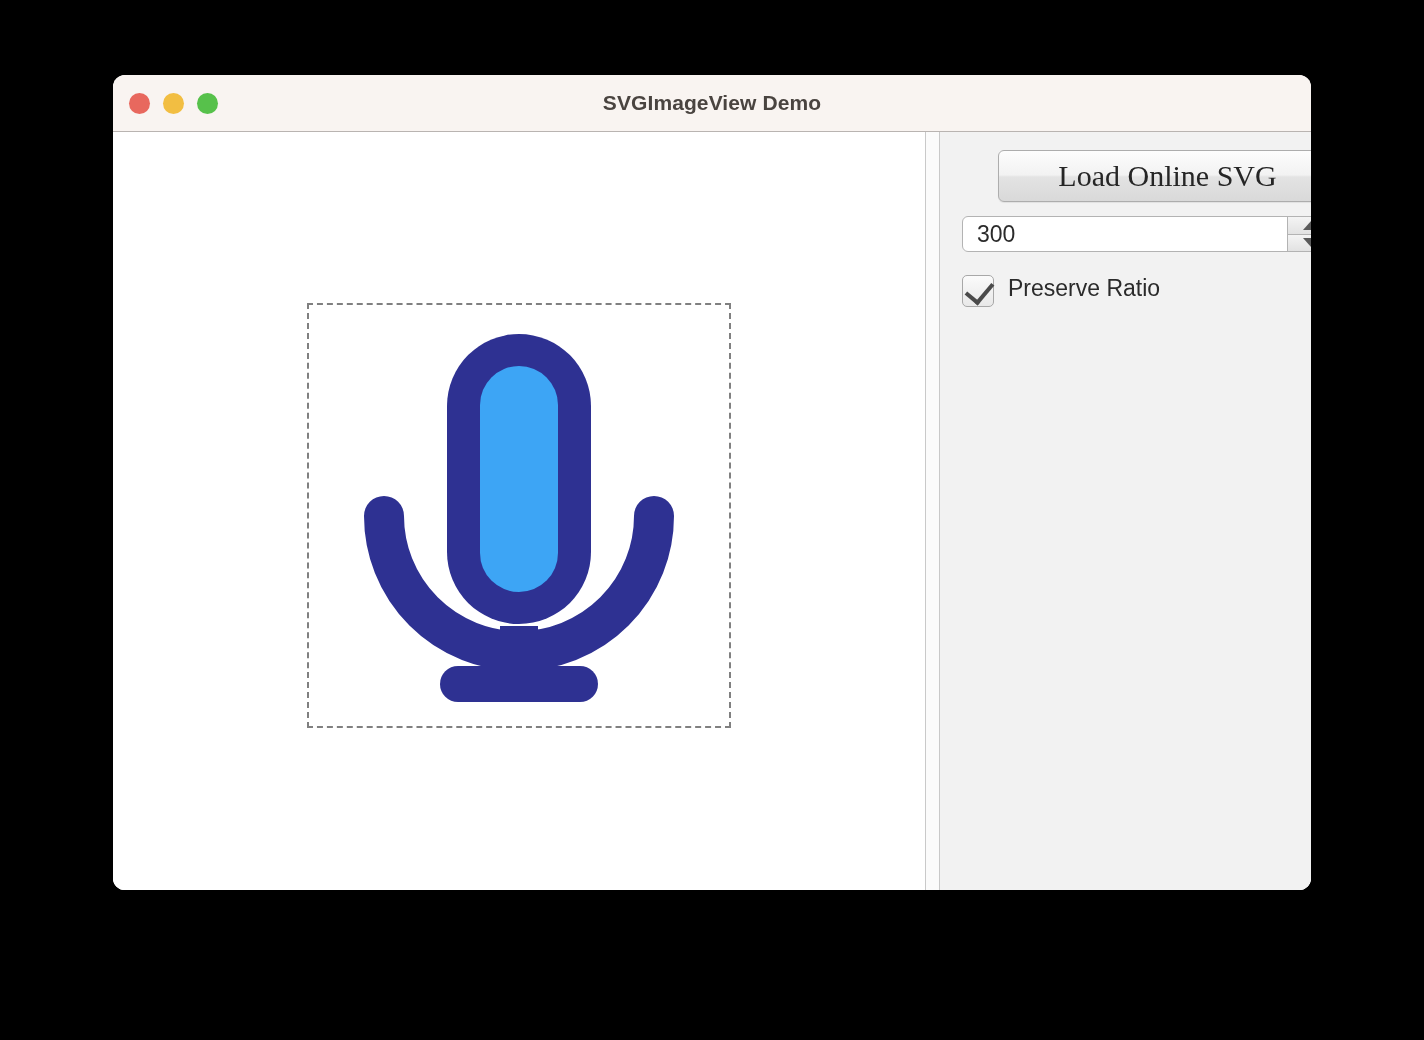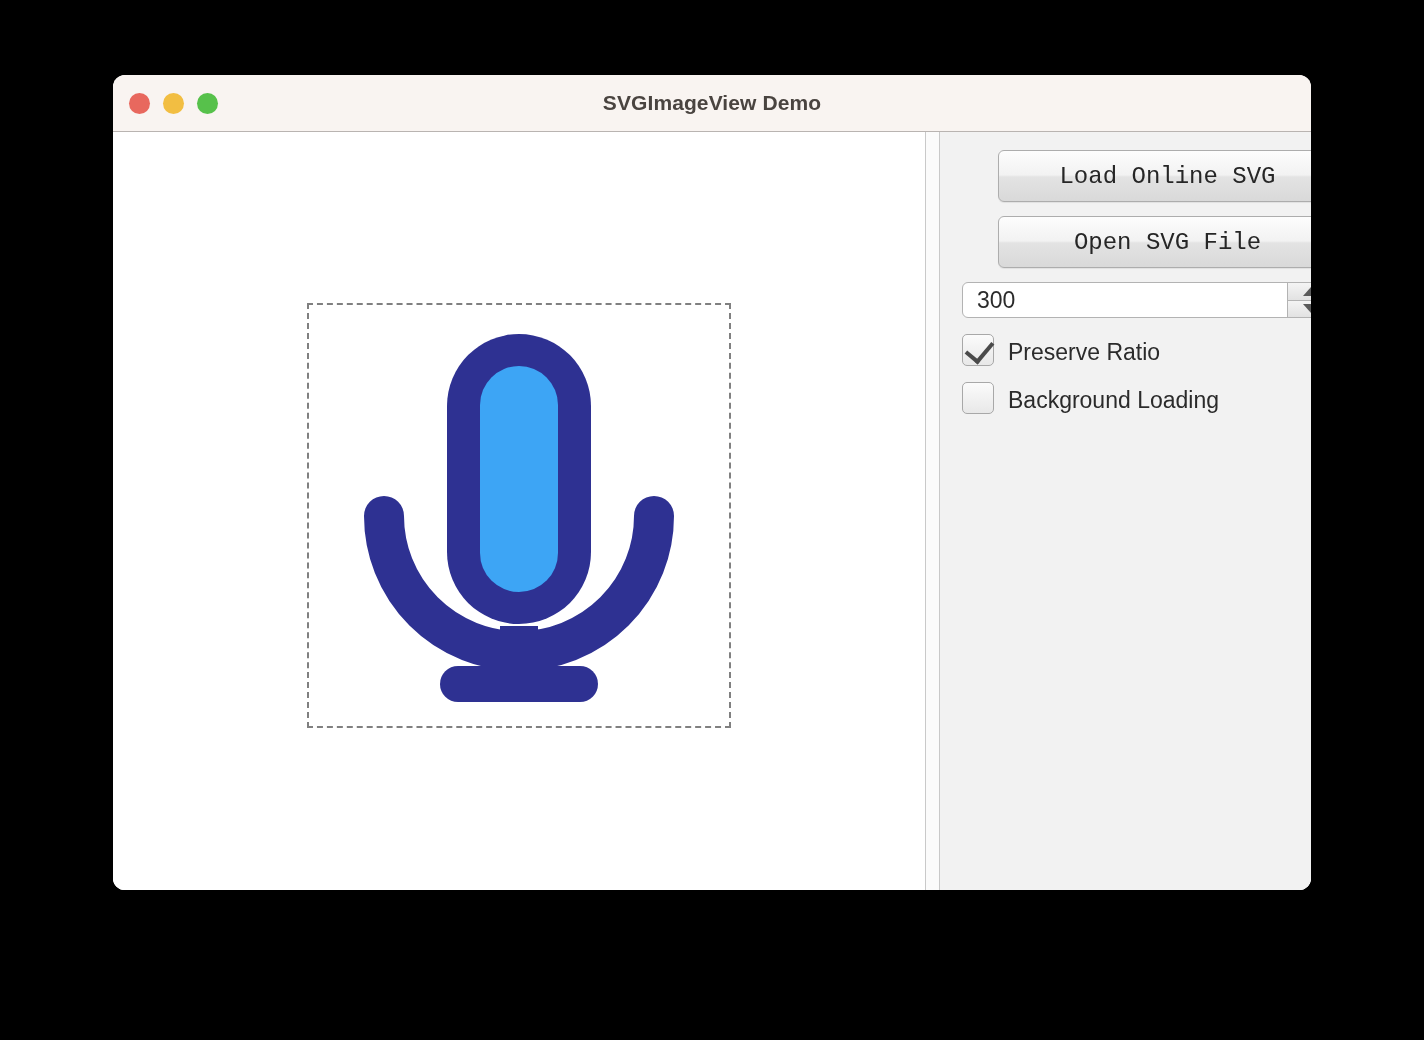--- a/index.html
+++ b/index.html
@@ -123,22 +123,22 @@
     gap: 14px;
   }
 
   
   .btn {
     height: 50px;
     border: 1px solid #adadad;
     border-radius: 6px;
     background: linear-gradient(to bottom, #fdfdfd 0%, #f2f2f2 48%, #e3e3e3 52%, #d9d9d9 100%);
     color: #262626;
-    font-size: 24px;
-    font-family: Liberation Mono, monospace;
+    font-size: 30px;
+    font-family: Liberation Serif, serif;
     cursor: pointer;
     box-shadow: 0 1px 1px rgba(0,0,0,0.07);
     display: flex;
     align-items: center;
     justify-content: center;
     user-select: none;
     margin-left: 36px;
   }
 
   
@@ -192,25 +192,25 @@
     height: 0;
     border-left: 9px solid transparent;
     border-right: 9px solid transparent;
   }
   .arrow.up   { border-bottom: 10px solid #5a5a5a; }
   .arrow.down { border-top: 10px solid #5a5a5a; }
 
   
   .check-row {
     display: flex;
-    align-items: flex-end;
+    align-items: flex-start;
     gap: 14px;
     cursor: pointer;
     user-select: none;
-    margin-top: 2px;
+    margin-top: 9px;
   }
 
   .checkbox {
     flex: 0 0 auto;
     width: 32px;
     height: 32px;
     border: 1px solid #a8a8a8;
     border-radius: 5px;
     background: linear-gradient(to bottom, #fbfbfb, #e8e8e8);
     position: relative;
@@ -267,21 +267,20 @@
           </svg>
         </div>
       </div>
 
       <div class="splitter"></div>
 
       <div class="control-pane">
 
         <div class="btn">Load Online SVG</div>
 
-        <div class="btn">Open SVG File</div>
 
         <div class="spin">
           <input class="spin-input" type="text" value="300" style="">
           <div class="spin-buttons">
             <div class="spin-btn up">
               <span class="arrow up"></span>
             </div>
             <div class="spin-btn down">
               <span class="arrow down"></span>
             </div>
@@ -289,21 +288,17 @@
         </div>
 
 
         <div class="check-row">
           <span class="checkbox">
             <span class="tick"></span>
           </span>
           <span class="check-label">Preserve Ratio</span>
         </div>
 
-        <div class="check-row">
-          <span class="checkbox"></span>
-          <span class="check-label">Background Loading</span>
-        </div>
 
       </div>
     </div>
   </div>
 </div>
 
 </body></html>

